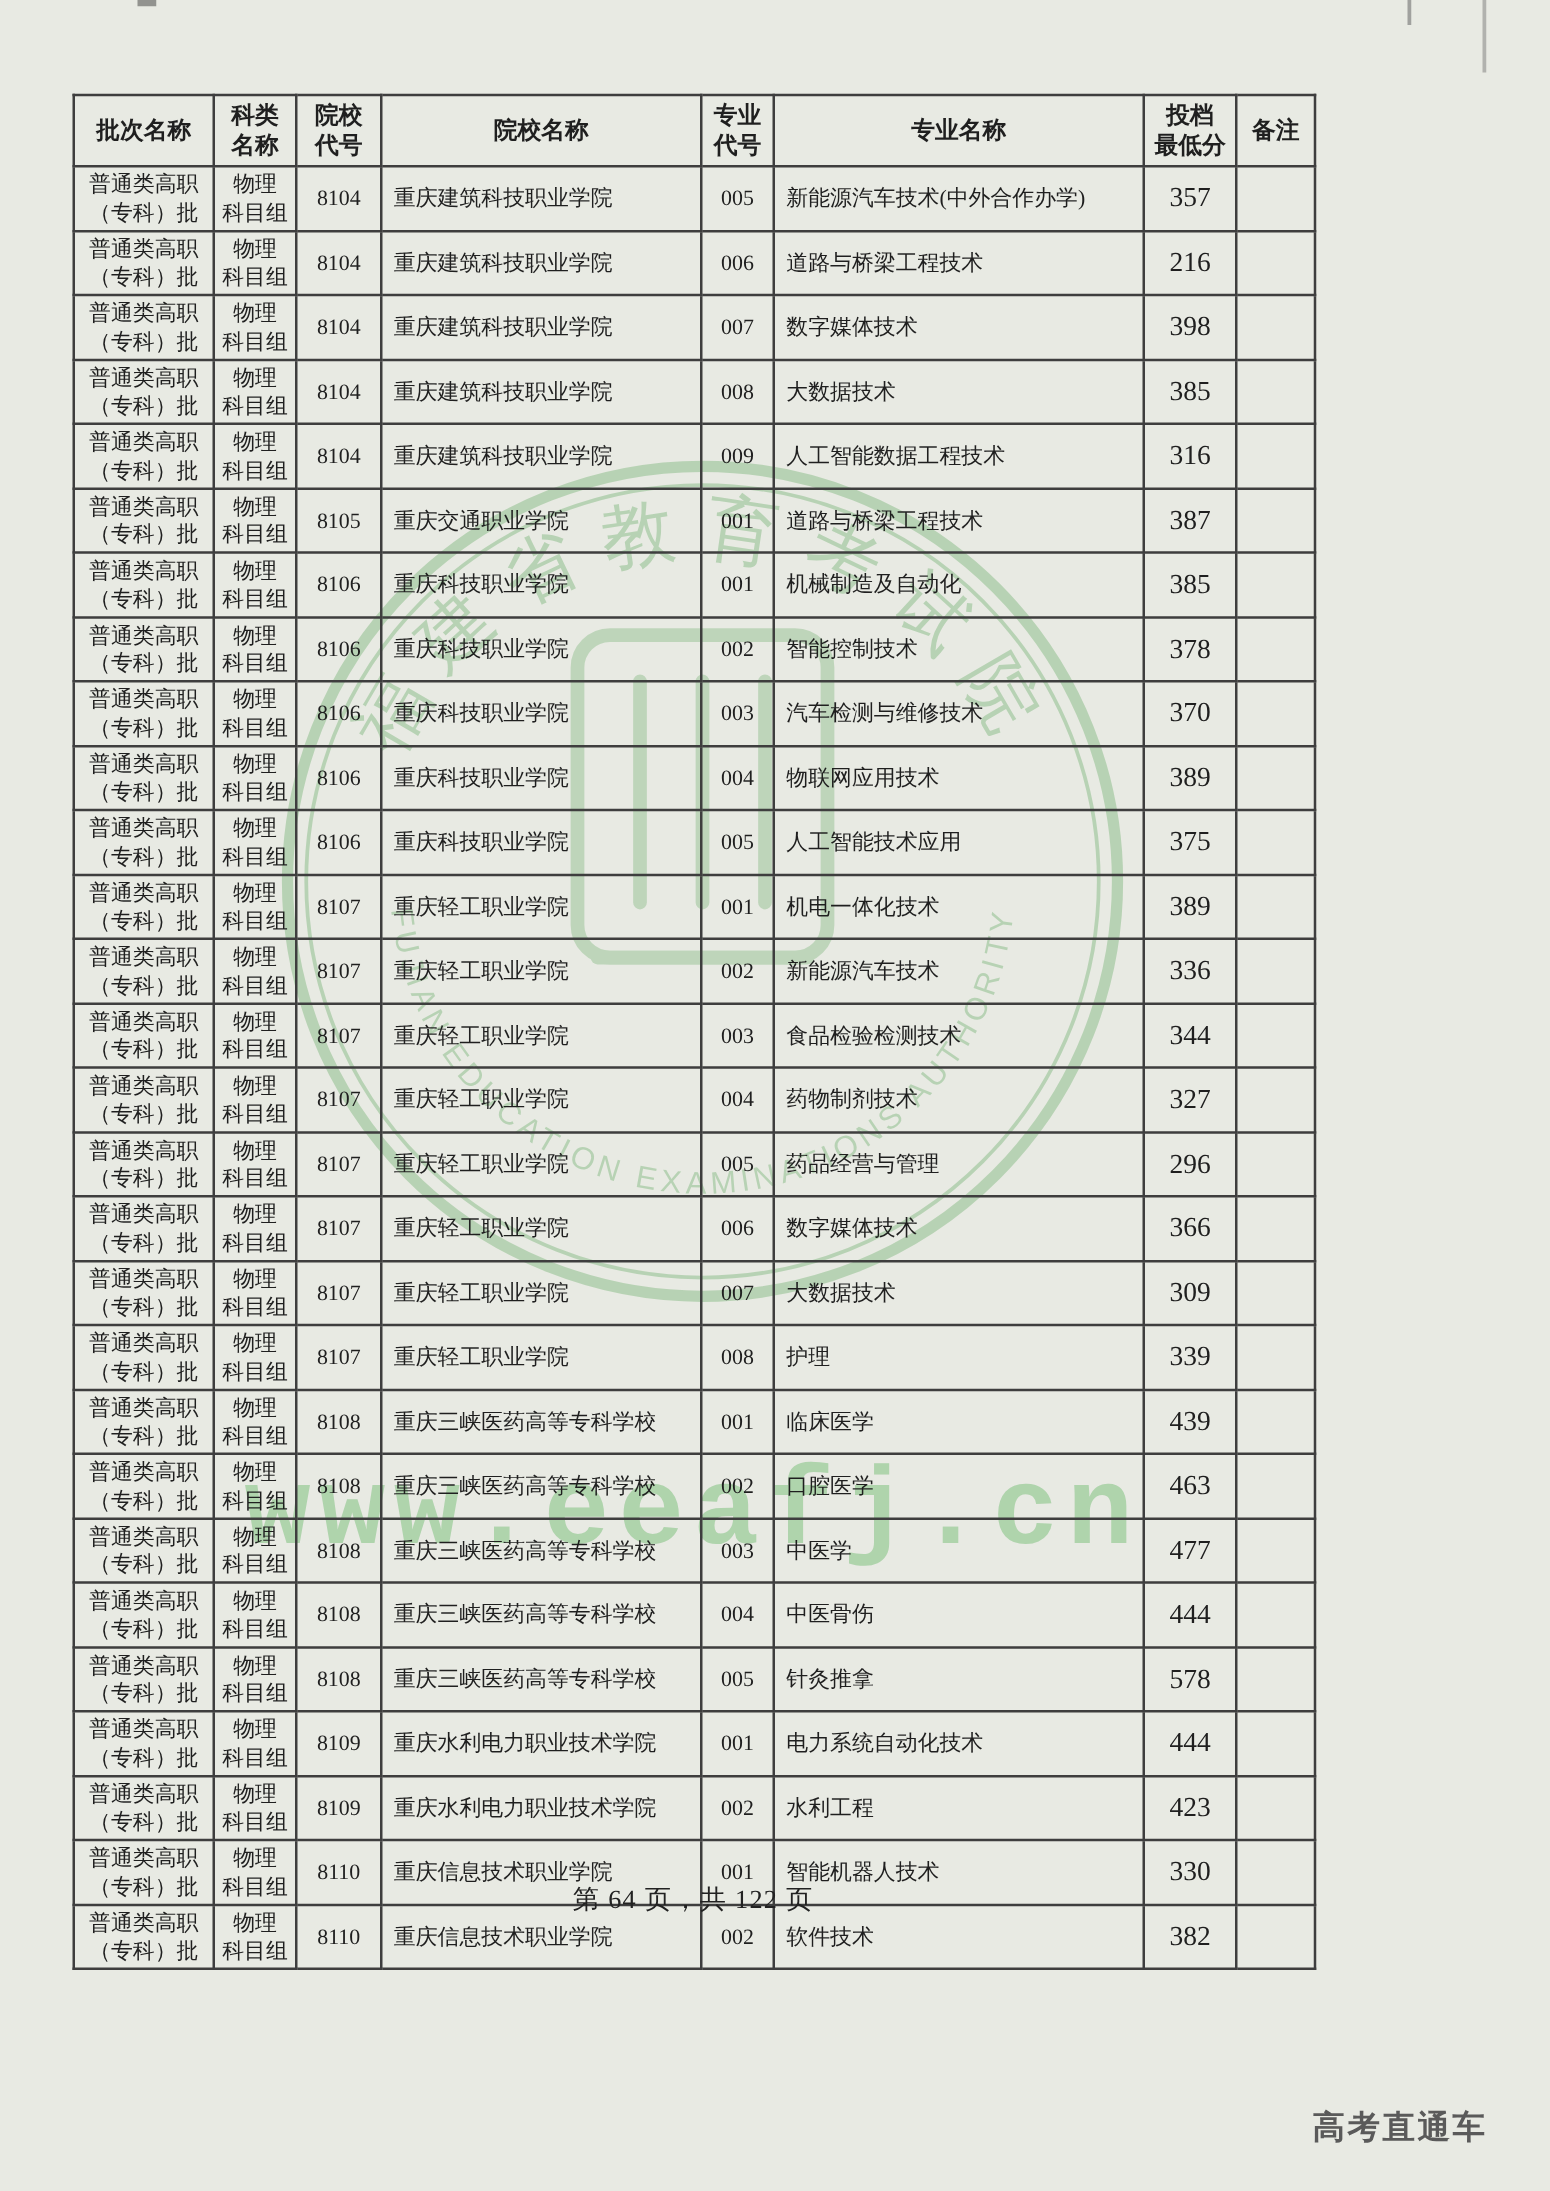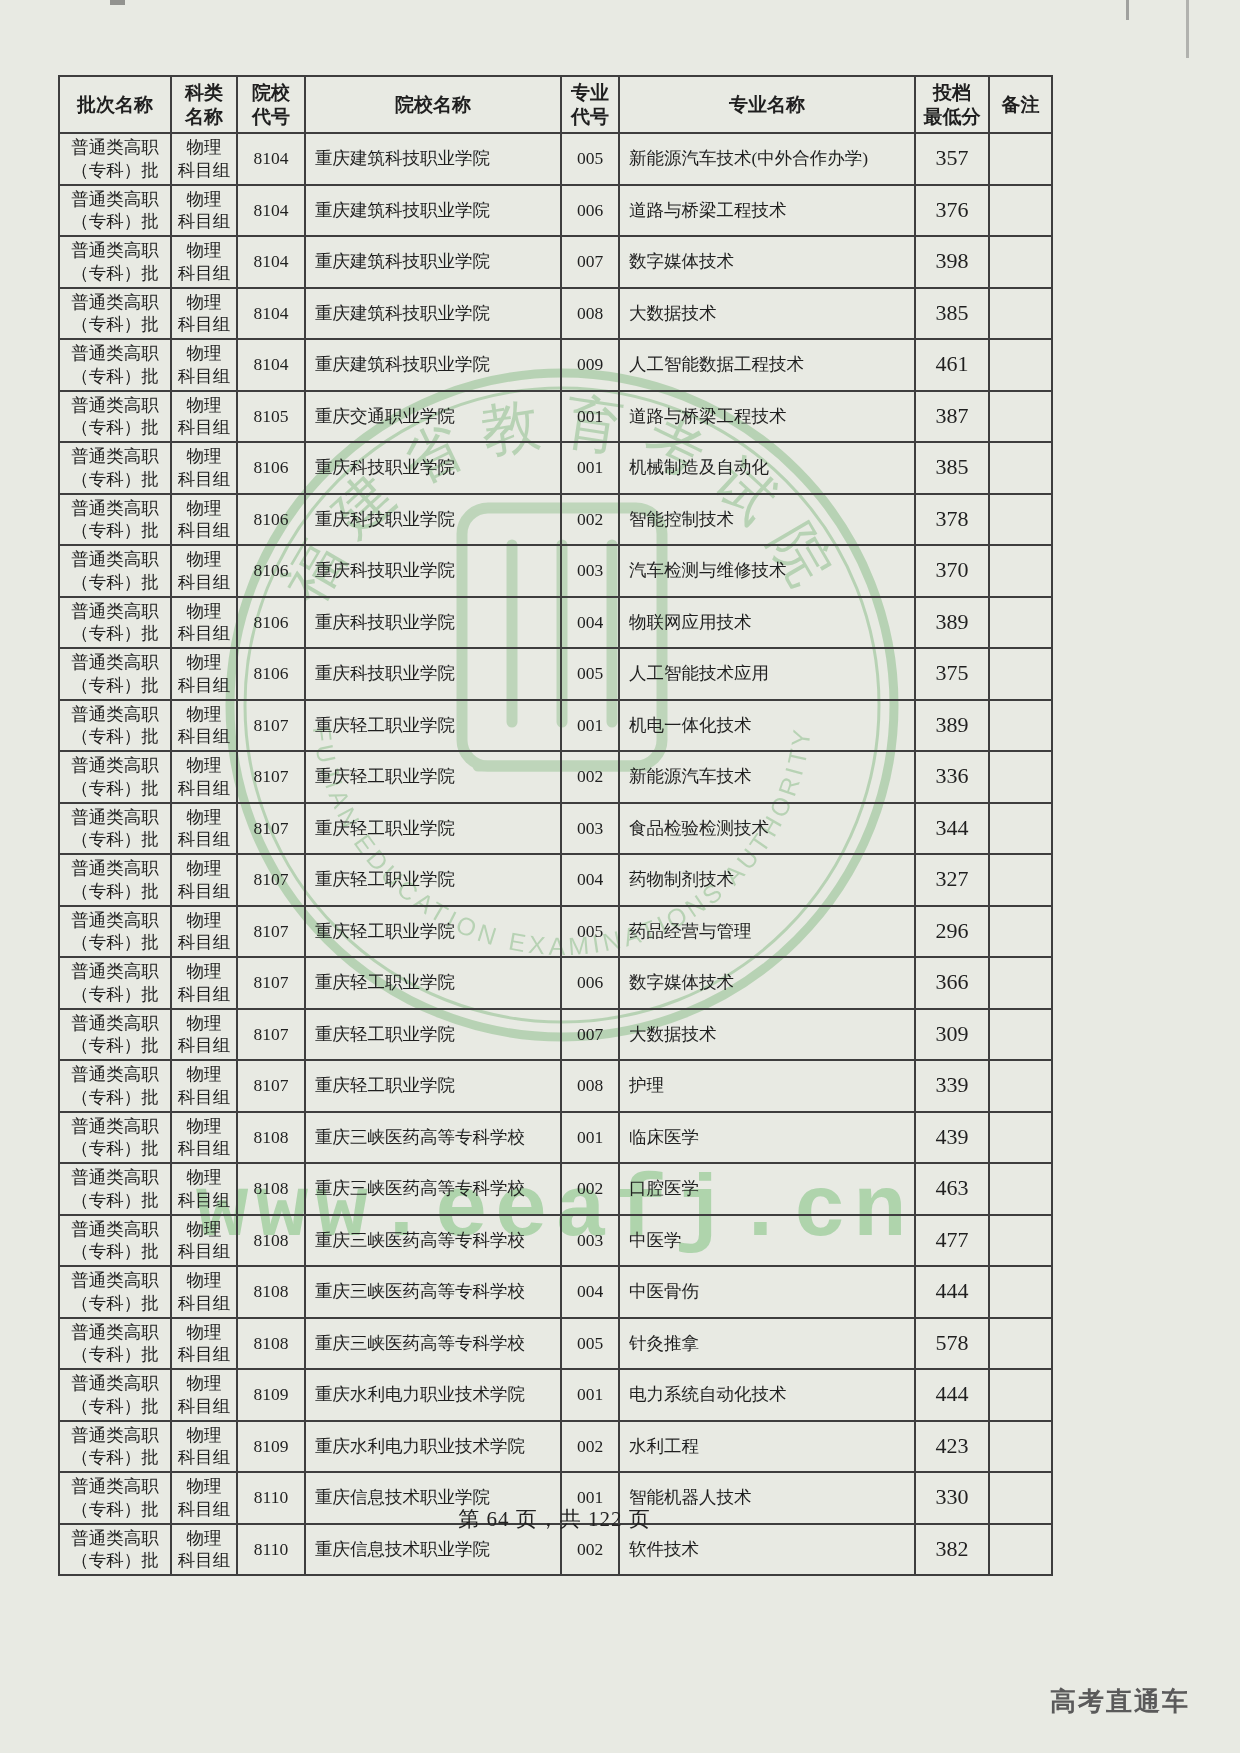--- a/index.html
+++ b/index.html
@@ -166,21 +166,21 @@
   </tr>
         <tr>
     <td class="cell-batch">普通类高职
 （专科）批</td>
     <td class="cell-subject">物理
 科目组</td>
     <td class="cell-college-code">8104</td>
     <td class="cell-college-name">重庆建筑科技职业学院</td>
     <td class="cell-major-code">006</td>
     <td class="cell-major-name">道路与桥梁工程技术</td>
-    <td class="cell-score">376</td>
+    <td class="cell-score">216</td>
     <td class="cell-remark"></td>
   </tr>
         <tr>
     <td class="cell-batch">普通类高职
 （专科）批</td>
     <td class="cell-subject">物理
 科目组</td>
     <td class="cell-college-code">8104</td>
     <td class="cell-college-name">重庆建筑科技职业学院</td>
     <td class="cell-major-code">007</td>
@@ -202,21 +202,21 @@
   </tr>
         <tr>
     <td class="cell-batch">普通类高职
 （专科）批</td>
     <td class="cell-subject">物理
 科目组</td>
     <td class="cell-college-code">8104</td>
     <td class="cell-college-name">重庆建筑科技职业学院</td>
     <td class="cell-major-code">009</td>
     <td class="cell-major-name">人工智能数据工程技术</td>
-    <td class="cell-score">461</td>
+    <td class="cell-score">316</td>
     <td class="cell-remark"></td>
   </tr>
         <tr>
     <td class="cell-batch">普通类高职
 （专科）批</td>
     <td class="cell-subject">物理
 科目组</td>
     <td class="cell-college-code">8105</td>
     <td class="cell-college-name">重庆交通职业学院</td>
     <td class="cell-major-code">001</td>

